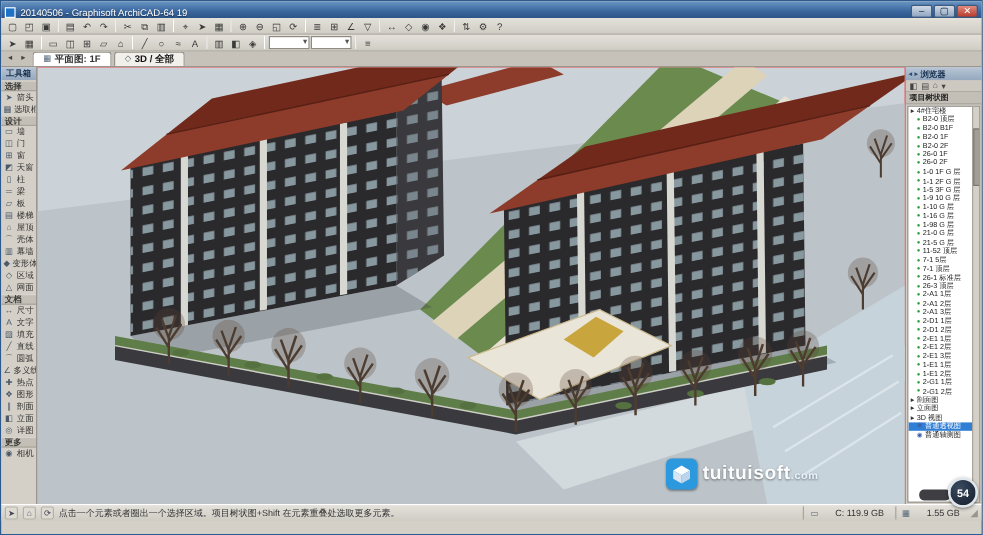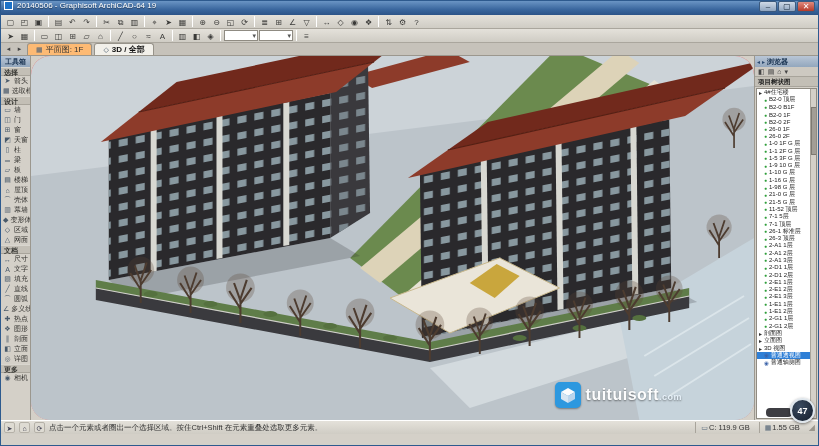--- a/index.html
+++ b/index.html
@@ -4,21 +4,21 @@
 <style>
   * { margin:0; padding:0; box-sizing:border-box; }
   html,body { background:#888; }
   #app{
     position:relative; width:819px; height:446px; overflow:hidden;
     font-family:"Liberation Sans","DejaVu Sans",sans-serif;
     background:#d4d0c8; border:1px solid #2d5a8e;
   }
   
   #titlebar{
-    height:14px; display:flex; align-items:flex-start; padding:0 3px;
+    height:14px; display:flex; align-items:flex-end; padding:0 3px;
     background:linear-gradient(#6a95c4,#3a679e 60%,#2c5488); color:#fff;
     font-size:8px;
   }
   .app-icon{width:9px;height:9px;background:#1d72c8;border:1px solid #fff;
     margin-right:4px;flex:0 0 auto;}
   #win-title{flex:1;white-space:nowrap;overflow:hidden;text-overflow:ellipsis;
     text-shadow:0 1px 1px rgba(0,0,0,.5);}
   .win-controls{display:flex;gap:1px;}
   .wc{width:18px;height:11px;font-size:8px;line-height:10px;text-align:center;
     background:linear-gradient(#cfd9e6,#8fa5c0);color:#123;border:1px solid #3c5a7e;
@@ -36,38 +36,38 @@
   .sep{width:1px;height:11px;background:#a59f93;margin:0 2px;border-right:1px solid #fff;}
   .tbbox{width:34px;height:11px;background:#fff;border:1px solid #8f8b82;
     font-size:7px;text-align:right;color:#555;line-height:10px;padding-right:1px;}
   
   #tabbar{height:13px;display:flex;align-items:flex-end;background:#c6c2ba;
     border-bottom:1px solid #9b978e;padding-left:2px;font-size:8px;}
   .navbtn{width:11px;height:11px;font-size:7px;line-height:11px;text-align:center;
     color:#444;margin-bottom:1px;}
   .tab{height:12px;line-height:12px;padding:0 8px;margin-left:2px;
     border:1px solid #97938a;border-bottom:none;border-radius:3px 3px 0 0;
-    background:#fdba74;color:#333;display:flex;align-items:center;gap:3px;}
+    background:#ffffff;color:#333;display:flex;align-items:center;gap:3px;font-weight:bold;}
   .tab .ticon{font-size:7px;color:#567;}
   .tab.active{background:#f2f0ea;font-weight:bold;color:#111;}
   
   #main{display:flex;height:364px;}
   
   #toolbox{width:30px;background:#d4d0c8;border-right:1px solid #9b978e;
     overflow:hidden;font-size:7px;}
   #toolbox-title{height:11px;line-height:11px;background:linear-gradient(#b9c6d6,#93a7bd);
     color:#16304e;font-weight:bold;text-align:center;font-size:7px;}
   .sech{height:9px;line-height:9px;background:#c3bfb6;color:#3a3a36;
     font-weight:bold;padding-left:3px;border-top:1px solid #d9d6cf;
     border-bottom:1px solid #a8a49b;}
   .tool{height:10px;display:flex;align-items:center;gap:2px;padding-left:2px;color:#33322f;}
   .tico{width:9px;font-size:7px;color:#4a5a6a;text-align:center;}
   .tlab{font-size:7px;white-space:nowrap;}
   
-  #viewport{position:relative;flex:1;background:#ef4444;overflow:hidden;border-radius:19px;}
+  #viewport{position:relative;flex:1;background:#ef4444;overflow:hidden;}
   #scene{display:block;width:100%;height:100%;}
   #watermark{position:absolute;right:72px;bottom:12px;display:flex;
     align-items:center;gap:5px;opacity:.95;}
   #wm-logo{width:26px;height:26px;border-radius:5px;background:#2596e0;
     display:flex;align-items:center;justify-content:center;
     box-shadow:0 1px 2px rgba(0,0,0,.4);}
   #wm-text{color:#fff;font-weight:bold;font-size:16px;
     text-shadow:0 1px 2px rgba(0,0,0,.5);letter-spacing:.5px;}
   #wm-tld{color:#eaf4fc;font-size:9px;font-weight:bold;vertical-align:baseline;}
   
@@ -94,21 +94,21 @@
     background:#d4d0c8;border-left:1px solid #a8a49b;}
   #tree-thumb{position:absolute;top:18px;left:0;width:6px;height:48px;
     background:#a29e96;border:1px solid #7d7971;}
   
   #statusbar{height:14px;display:flex;align-items:center;gap:4px;
     background:linear-gradient(#e4e1da,#cfccc4);border-top:1px solid #fff;
     font-size:7.5px;color:#333;padding:0 3px;}
   .sbb{width:11px;height:11px;font-size:7px;line-height:11px;text-align:center;
     color:#445;border:1px solid #b5b1a8;background:#dedbd3;border-radius:2px;}
   #hint{flex:1;white-space:nowrap;overflow:hidden;text-overflow:ellipsis;}
-  .chip{display:flex;align-items:center;gap:1px;border-left:1px solid #a8a49b;
+  .chip{display:flex;align-items:center;gap:14px;border-left:1px solid #a8a49b;
     padding:0 5px;height:11px;}
   .chip .cico{font-size:7px;color:#567;}
   #grip{color:#9a968d;font-size:8px;}
   
   #rec-pill{position:absolute;right:26px;bottom:28px;width:26px;height:9px;
     background:#1c1c22;border-radius:4px;opacity:.85;z-index:9;}
   #badge{position:absolute;right:3px;bottom:22px;width:25px;height:25px;
     border-radius:50%;background:radial-gradient(circle at 35% 30%,#3a4a60,#141d2b);
     border:2px solid #dfe6ec;box-shadow:0 1px 3px rgba(0,0,0,.5);
     color:#fff;font-size:9px;font-weight:bold;display:flex;align-items:center;
@@ -598,27 +598,27 @@
           <div id="tree-thumb"></div>
         </div>
       </div>
     </div>
   </div>
 
   <div id="statusbar">
     <span class="sbb">➤</span>
     <span class="sbb">⌂</span>
     <span class="sbb">⟳</span>
-    <span id="hint">点击一个元素或者圈出一个选择区域。按住Ctrl+Shift 在元素重叠处选取更多元素。</span>
+    <span id="hint">点击一个元素或者圈出一个选择区域。项目树状图+Shift 在元素重叠处选取更多元素。</span>
     <span class="chip">
       <span class="cico">▭</span>
       <span>C: 119.9 GB</span>
     </span>
     <span class="chip">
       <span class="cico">▦</span>
       <span>1.55 GB</span>
     </span>
     <span id="grip">◢</span>
   </div>
 
   <div id="rec-pill"></div>
-  <div id="badge">47</div>
+  <div id="badge">54</div>
 </div>
 
 </body></html>

